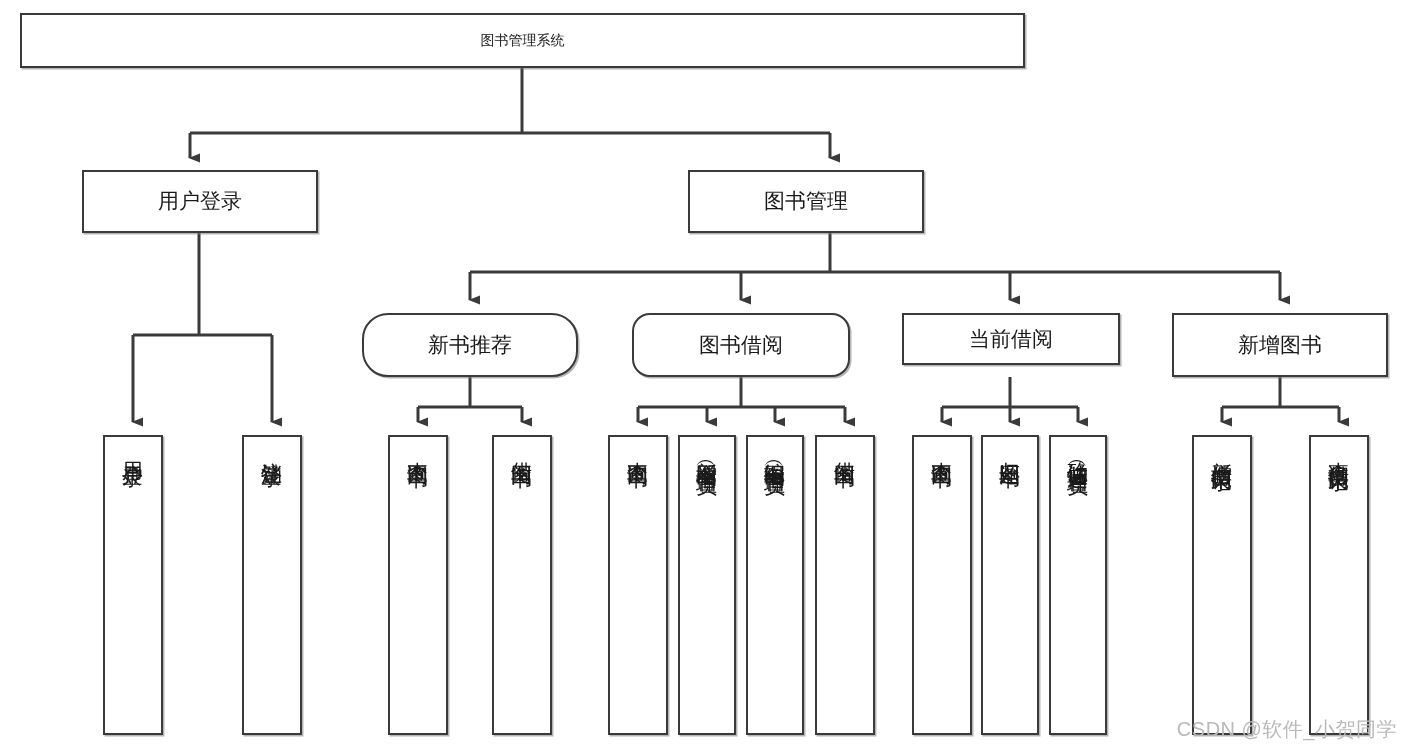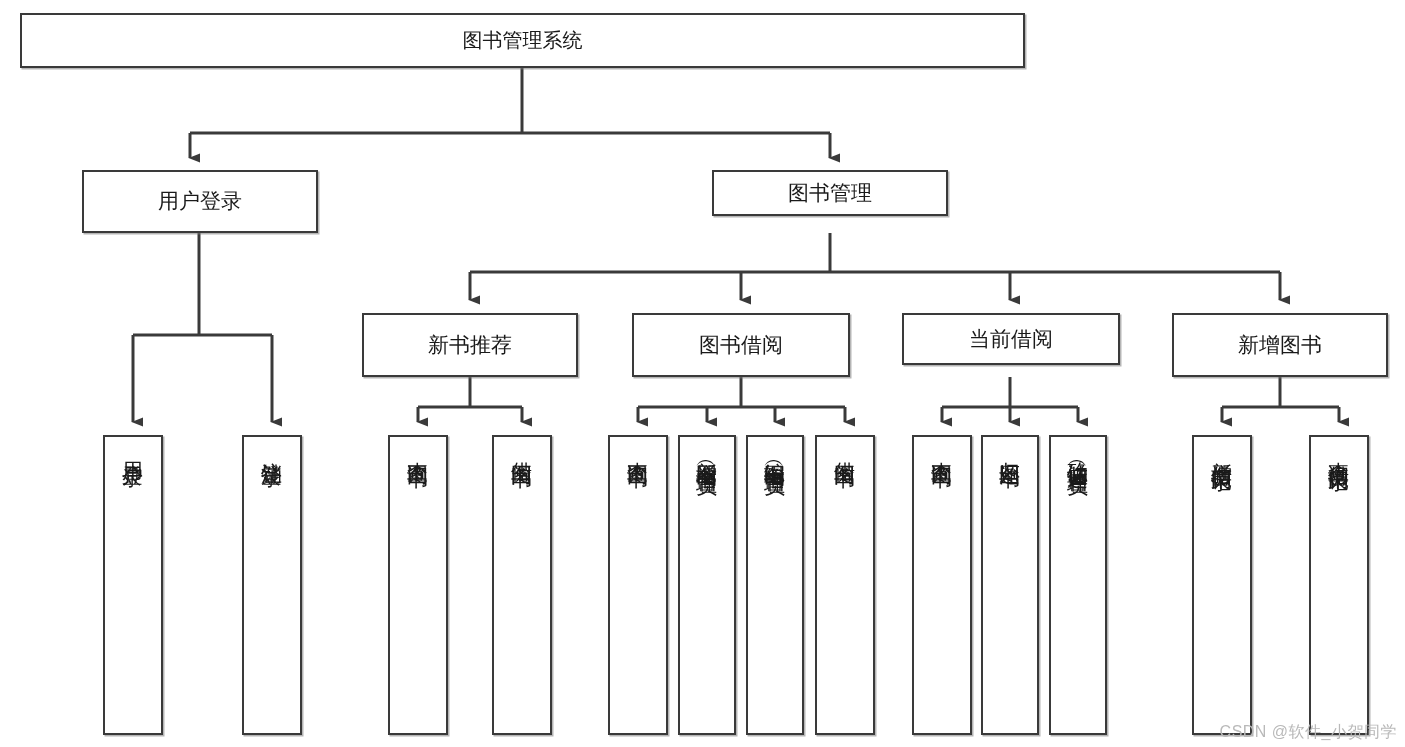--- a/index.html
+++ b/index.html
@@ -40,41 +40,41 @@
     color: #1a1a1a;
     line-height: 1.18;
     white-space: nowrap;
     text-align: center;
   }
   
   .node.horiz .label {
     font-size: 21px;
   }
   .node.root .label {
-    font-size: 20px;
+    font-size: 14px;
   }
   
   .node.vert {
     align-items: flex-start;
     justify-content: center;
     padding-top: 8px;
   }
   .node.vert .label {
     writing-mode: vertical-rl;
     text-orientation: upright;
     font-size: 21px;
     letter-spacing: 2px;
     line-height: 1;
     white-space: nowrap;
   }
   .watermark {
     position: absolute;
     right: 8px;
     bottom: 4px;
-    font-size: 16px;
+    font-size: 20px;
     color: #b9b9b9;
     letter-spacing: 0.5px;
     white-space: nowrap;
     font-family: "Liberation Sans", "DejaVu Sans", sans-serif;
     text-align: center;
   }
 </style>
 </head>
 <body>
 
@@ -132,28 +132,28 @@
     </g>
   </svg>
 
   <div class="node horiz root" style="left:20px; top:13px; width:1005px; height:55px;">
     <span class="label">图书管理系统</span>
   </div>
 
   <div class="node horiz" style="left:82px; top:170px; width:236px; height:63px;">
     <span class="label">用户登录</span>
   </div>
-  <div class="node horiz" style="left:712px; top:170px; width:236px; height:46px;">
+  <div class="node horiz" style="left:688px; top:170px; width:236px; height:63px;">
     <span class="label">图书管理</span>
   </div>
 
-  <div class="node horiz" style="left:362px; top:313px; width:216px; height:64px;">
+  <div class="node horiz" style="left:362px; top:313px; width:216px; height:64px;border-radius:26px;">
     <span class="label">新书推荐</span>
   </div>
-  <div class="node horiz" style="left:632px; top:313px; width:218px; height:64px;">
+  <div class="node horiz" style="left:632px; top:313px; width:218px; height:64px;border-radius:18px;">
     <span class="label">图书借阅</span>
   </div>
   <div class="node horiz" style="left:902px; top:313px; width:218px; height:52px;">
     <span class="label">当前借阅</span>
   </div>
   <div class="node horiz" style="left:1172px; top:313px; width:216px; height:64px;">
     <span class="label">新增图书</span>
   </div>
 
   <div class="node vert" style="left:103px; top:435px; width:60px; height:300px;">

